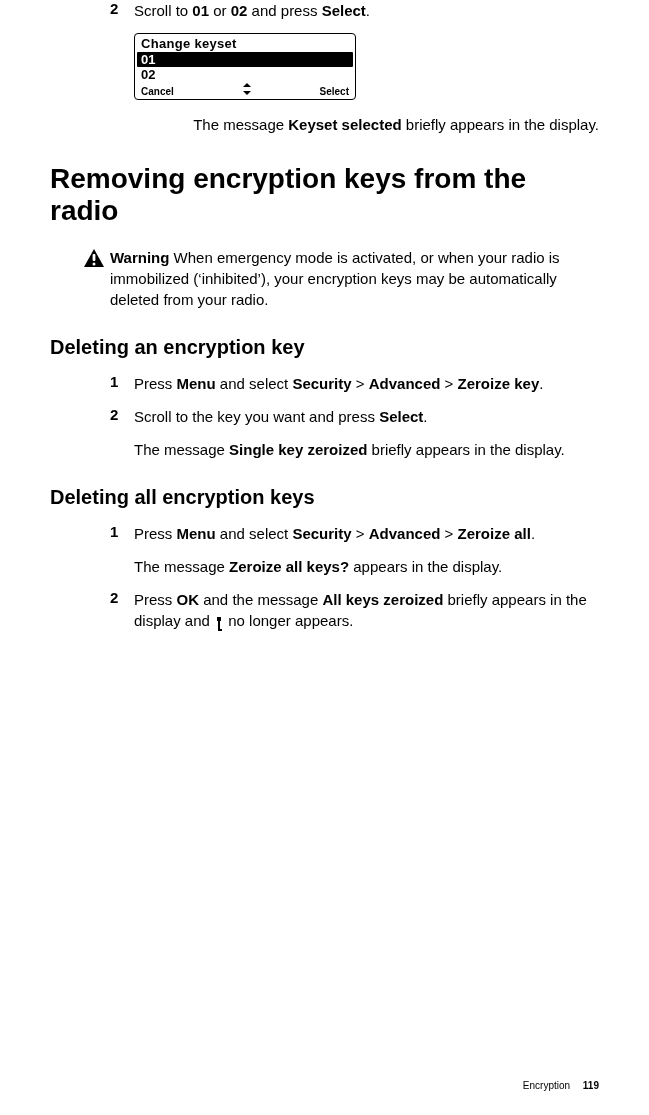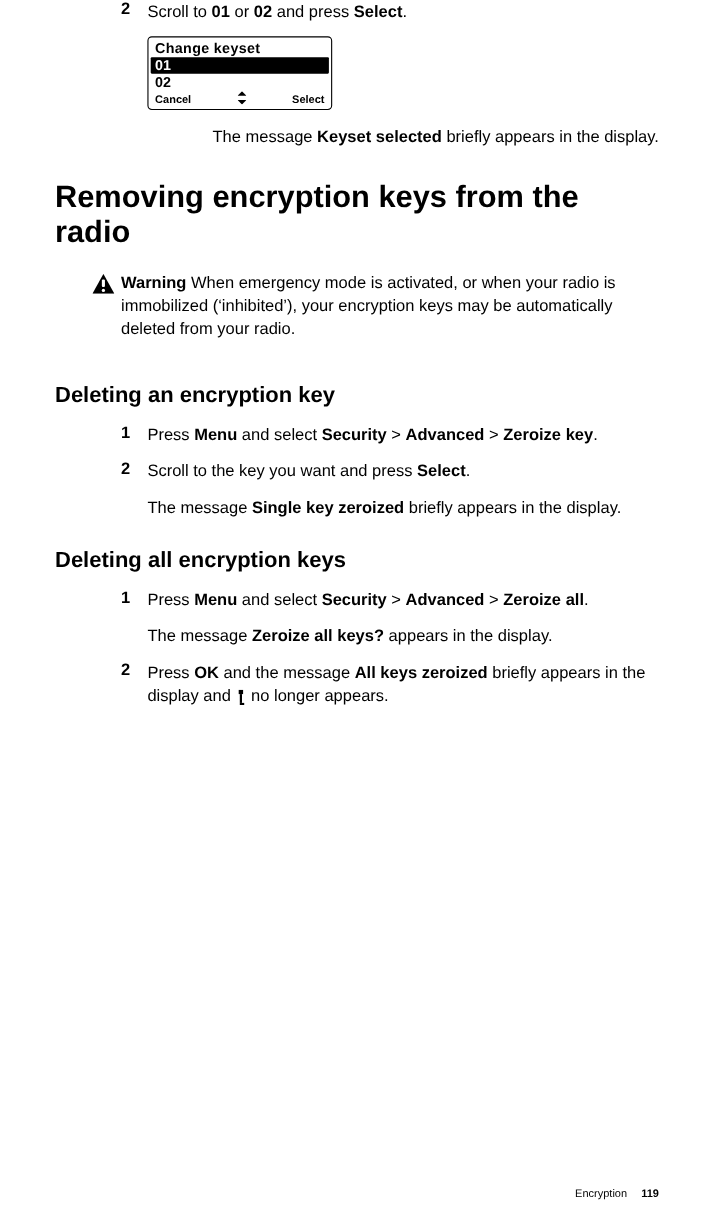--- a/index.html
+++ b/index.html
@@ -13,21 +13,21 @@
       position: relative;
     }
     .content { padding-left: 60px; }
     .step { display: flex; margin-bottom: 12px; }
     .step-num { font-weight: bold; width: 24px; flex-shrink: 0; font-size: 15px; }
     .step-text { font-size: 15px; line-height: 1.4; }
     .step-text b { font-weight: bold; }
     .lcd {
       border: 1.5px solid #000;
       border-radius: 4px;
-      width: 168px;
+      width: 222px;
       margin: 10px 0 14px 24px;
       font-family: 'Arial Black', sans-serif;
       overflow: hidden;
     }
     .lcd-header {
       font-weight: 900;
       font-size: 13px;
       padding: 2px 6px 1px;
       letter-spacing: 0.3px;
     }
@@ -132,21 +132,21 @@
 
 
   <div class="warning-block">
     <div class="warning-icon">
       <svg width="20" height="18" viewBox="0 0 20 18">
           <polygon points="10,0 20,18 0,18" fill="#000"></polygon>
           <rect x="8.6" y="5" width="2.8" height="7" fill="#fff" rx="1"></rect>
           <circle cx="10" cy="15" r="1.5" fill="#fff"></circle>
         </svg>
     </div>
-    <p class="body-text" style="margin-bottom:12px;">
+    <p class="body-text" style="margin-bottom:0;">
       <b>Warning</b><span>  When emergency mode is activated, or when your radio is immobilized (‘inhibited’), your encryption keys may be automatically deleted from your radio.</span>
     </p>
   </div>
 
   <h2>Deleting an encryption key</h2>
 
   <div class="step">
     <div class="step-num">1</div>
     <div class="step-text">
       <span>Press </span><b>Menu</b><span> and select </span><b>Security</b><span> &gt; </span><b>Advanced</b><span> &gt; </span><b>Zeroize key</b><span>.</span>

